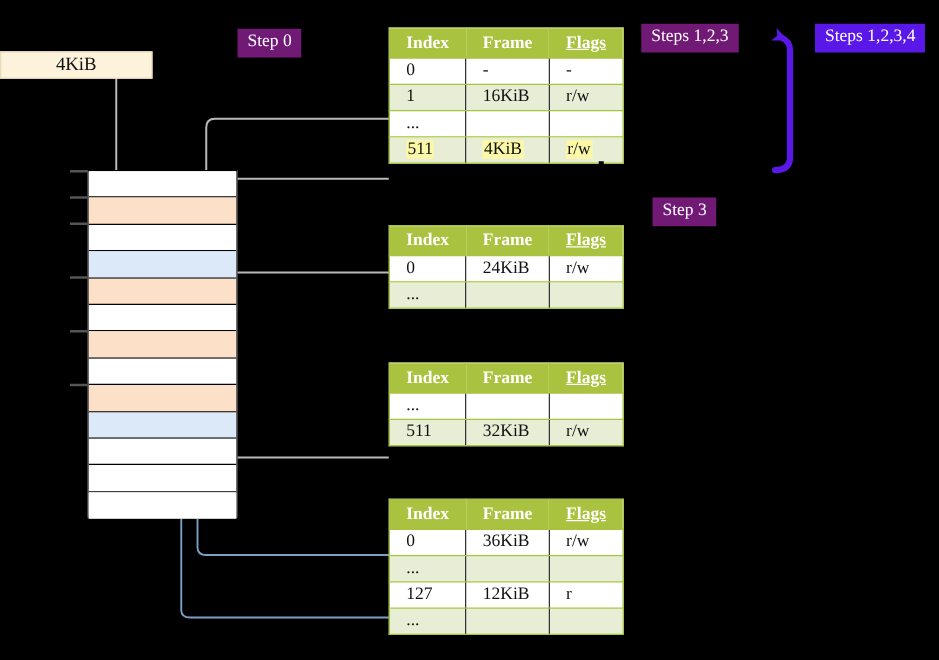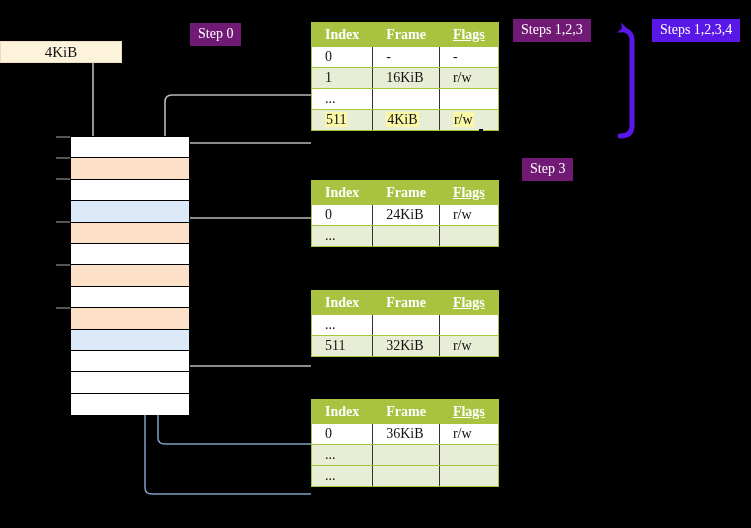--- a/index.html
+++ b/index.html
@@ -290,20 +290,25 @@
       <tr class="row-plain">
         <td>0</td>
         <td>36KiB</td>
         <td>r/w</td>
       </tr>
       <tr class="row-alt">
         <td>...</td>
         <td></td>
         <td></td>
       </tr>
+      <tr class="row-plain">
+        <td>127</td>
+        <td>12KiB</td>
+        <td>r</td>
+      </tr>
       <tr class="row-alt">
         <td>...</td>
         <td></td>
         <td></td>
       </tr>
     </tbody>
   </table>
 
 </div>
 

